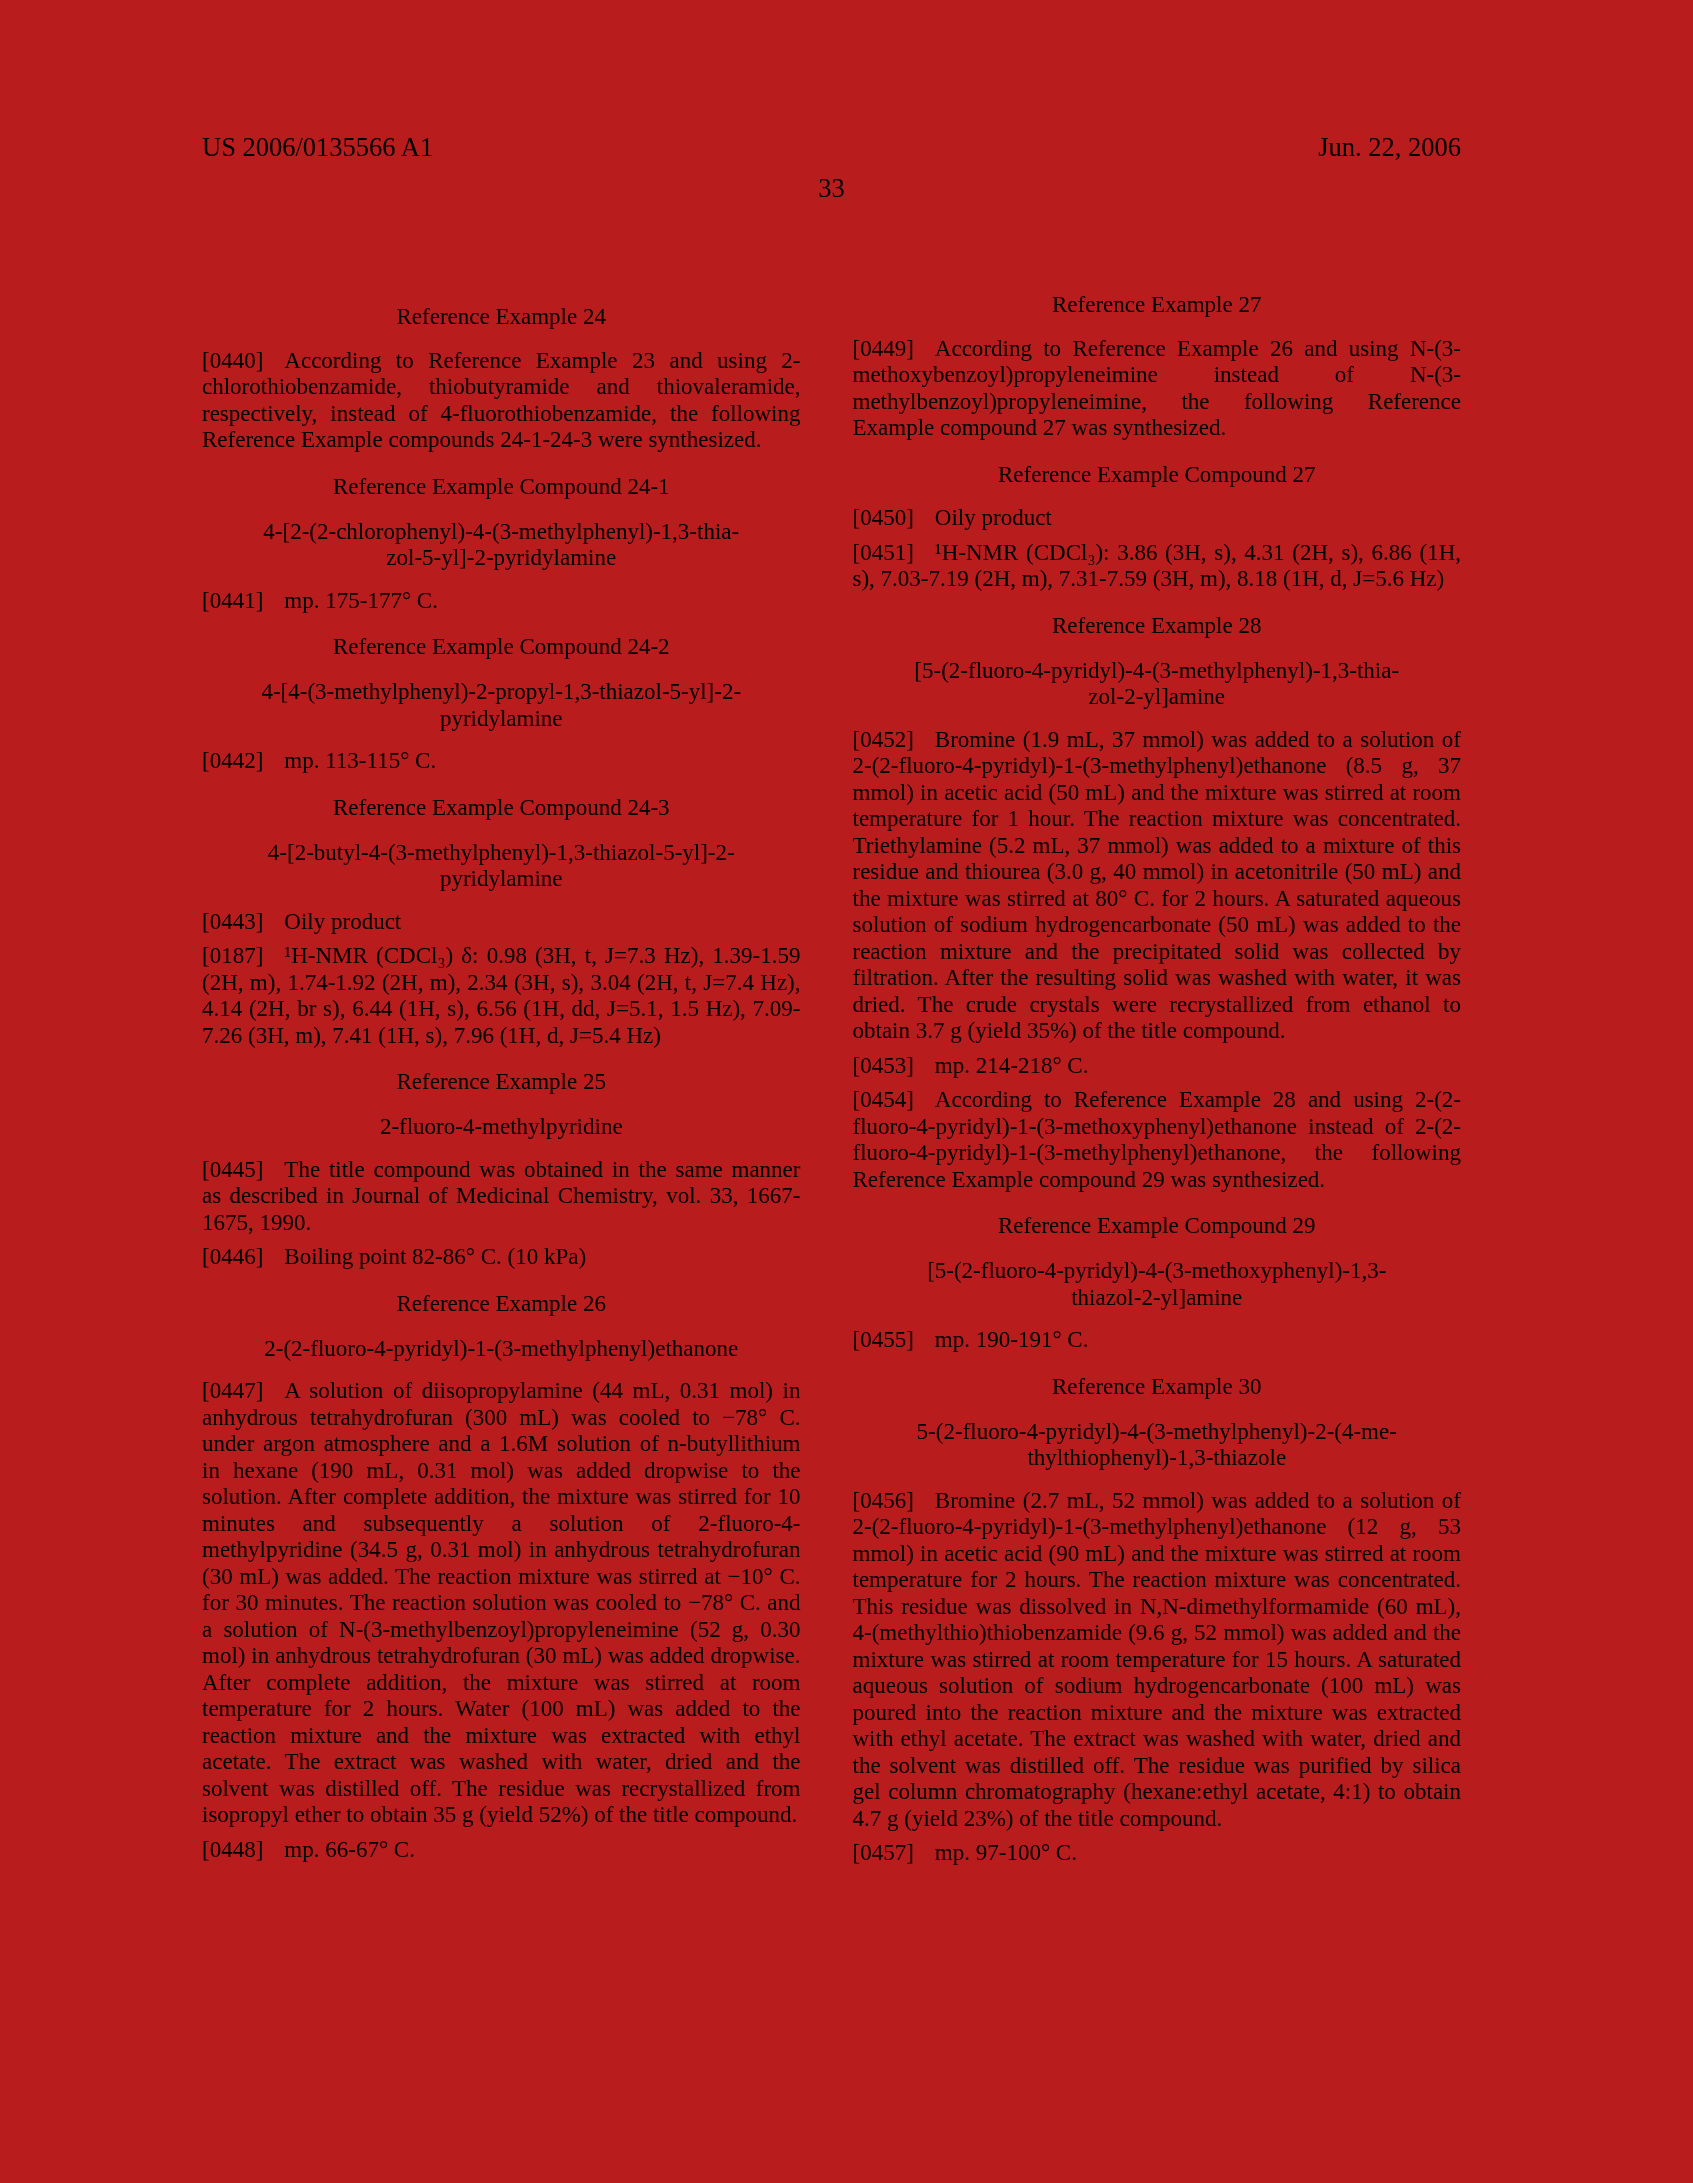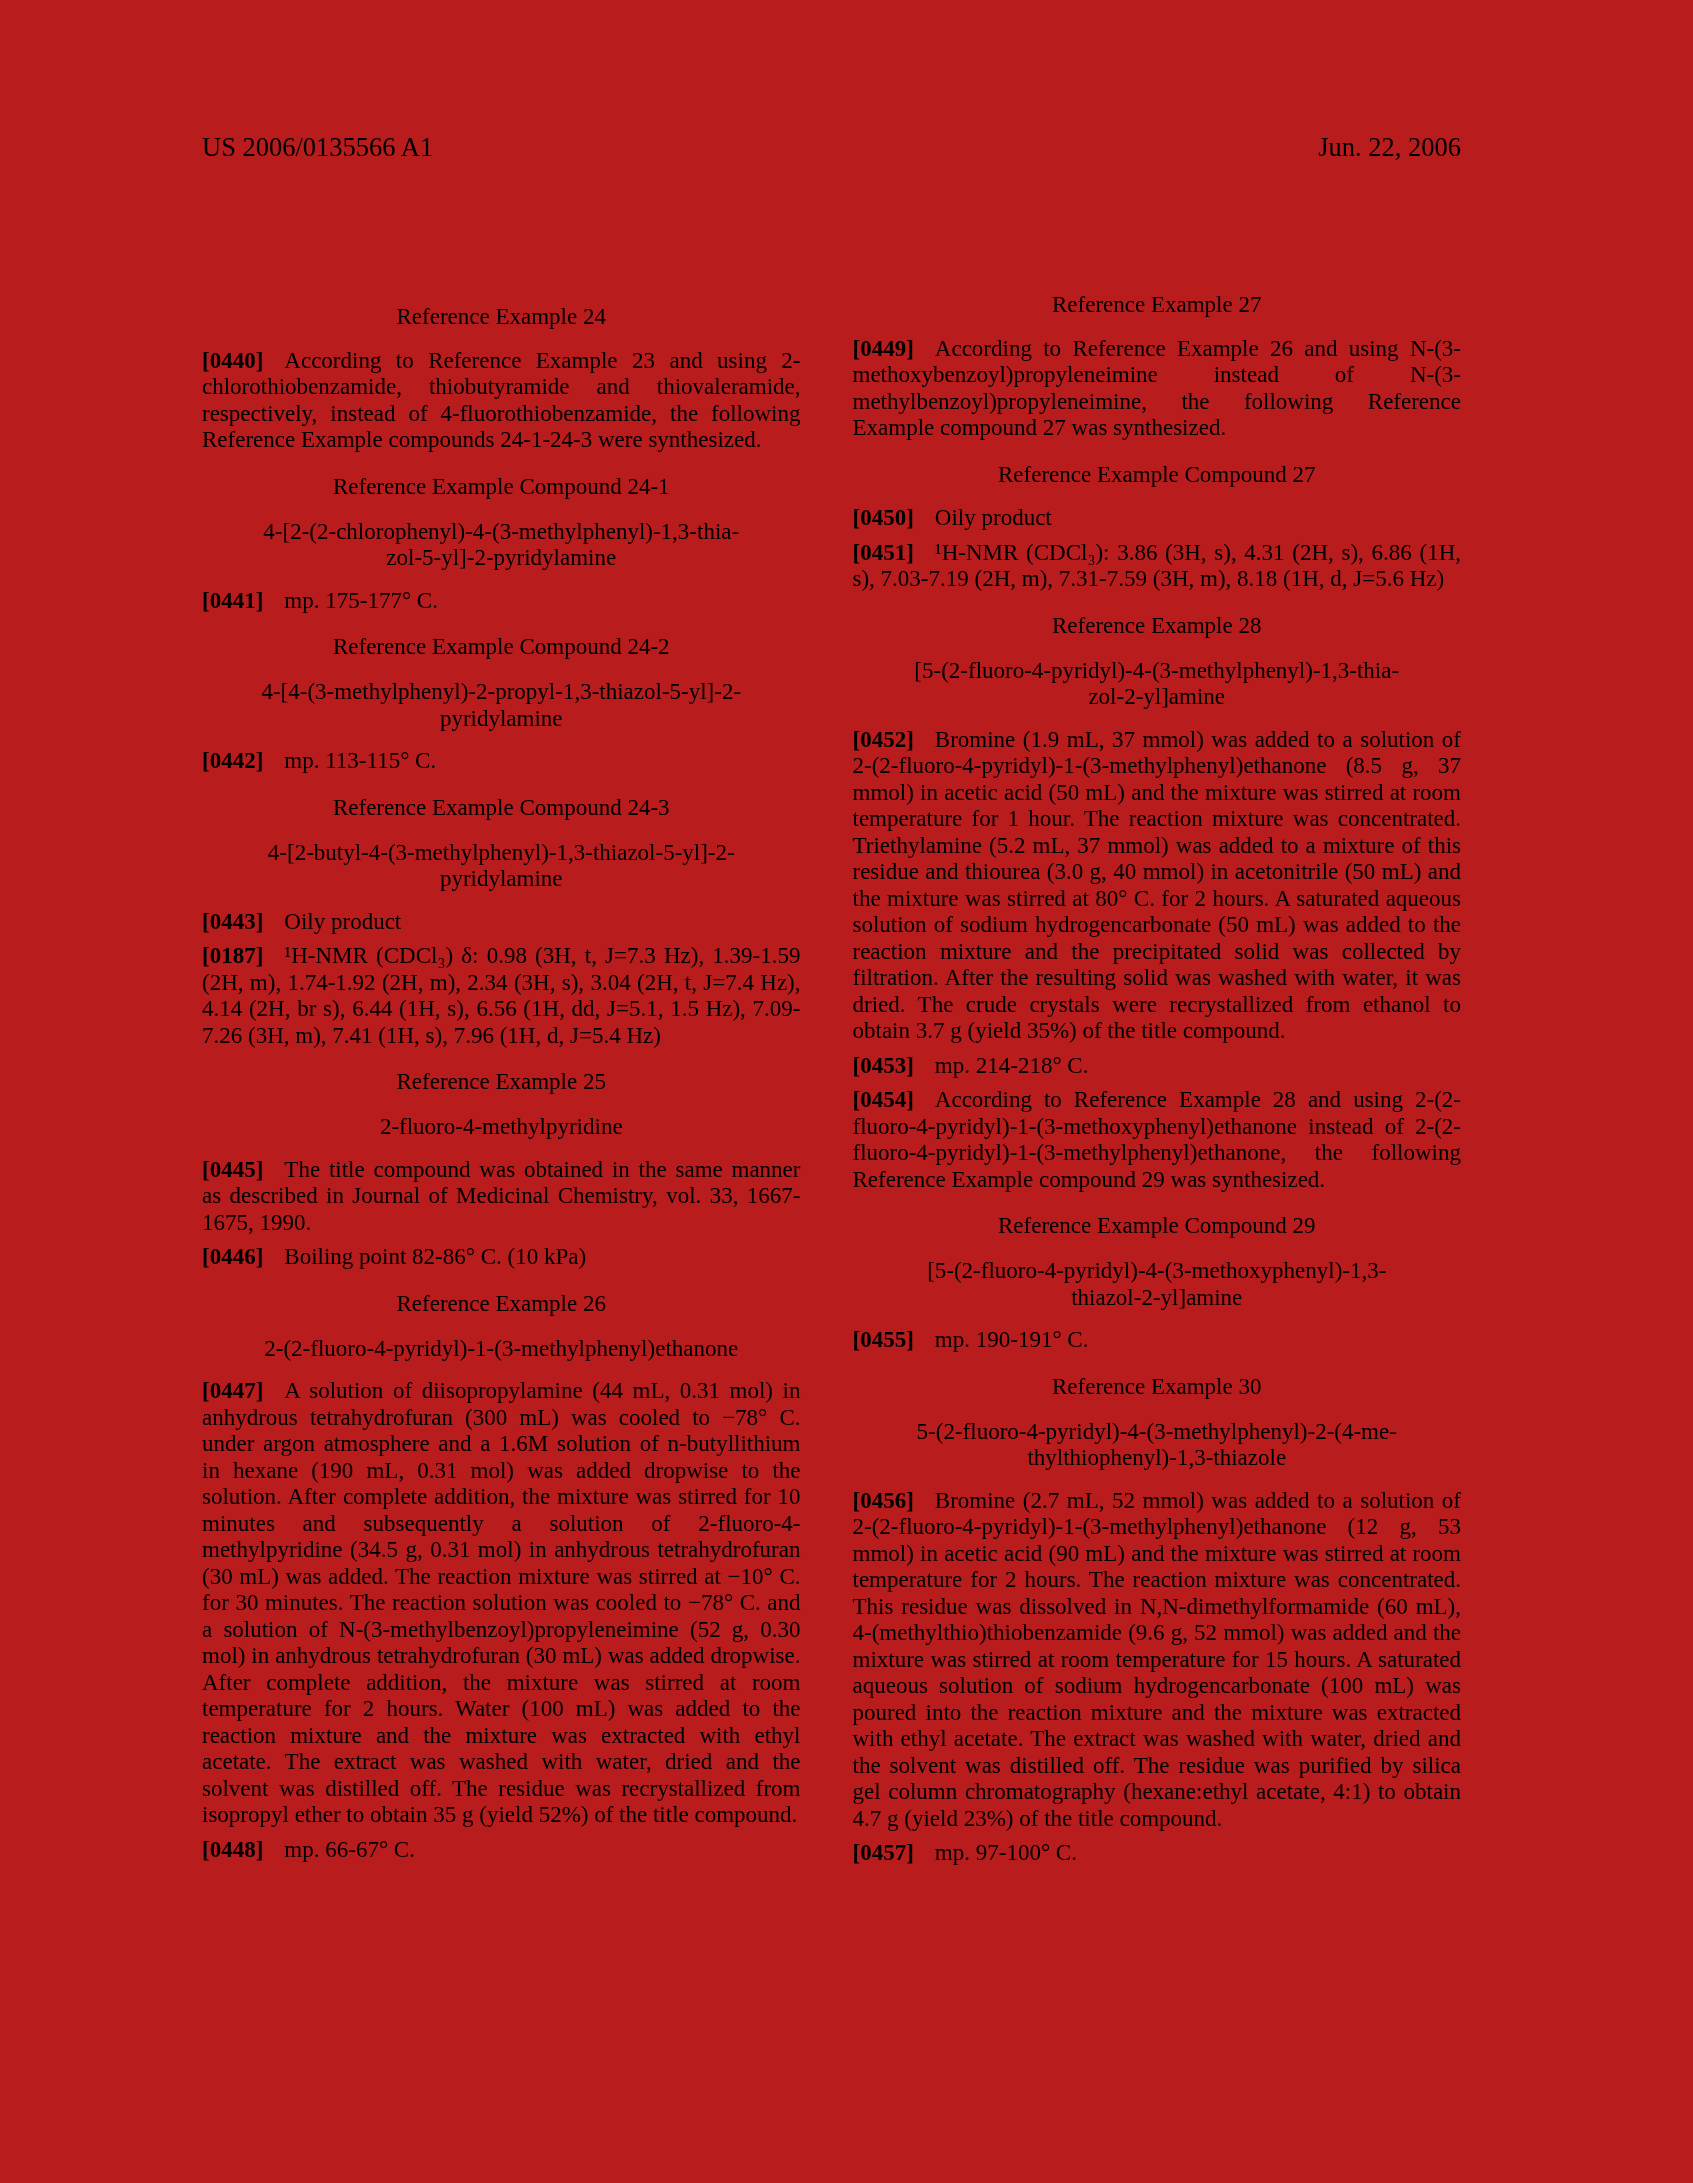--- a/index.html
+++ b/index.html
@@ -21,31 +21,32 @@
     position:absolute; top:292px; left:202px; width:1259px;
     display:flex;
   }
   .col { font-size:23px; line-height:26.5px; text-align:justify; text-justify:inter-word; }
   .col-left  { width:599px; margin-right:52px;margin-top:12px; }
   .col-right { width:609px; }
   .h   { text-align:center; margin:20px 0 17px 0; }
   .cmp { text-align:center; margin:18.5px 20px 16px 20px; white-space:pre-line; }
   .para { margin:8px 0 0 0; }
   .col > :first-child { margin-top:0; }
-  .pnum { font-weight:bold; margin-right:21px; }
+  .pnum { font-weight:normal; margin-right:21px; }
 </style>
 </head>
 <body>
 
 <div class="page">
 
   <div class="header-row">
     <span>US 2006/0135566 A1</span>
     <span>Jun. 22, 2006</span>
   </div>
+  <div class="page-number">33</div>
 
   <div class="columns">
 
     <div class="col col-left">
       <div class="h">Reference Example 24</div>
       <div class="para"><span class="pnum">[0440]</span><span>According to Reference Example 23 and using 2-chlorothiobenzamide, thiobutyramide and thiovaleramide, respectively, instead of 4-fluorothiobenzamide, the following Reference Example compounds 24-1-24-3 were synthesized.</span></div>
       <div class="h">Reference Example Compound 24-1</div>
       <div class="cmp">4-[2-(2-chlorophenyl)-4-(3-methylphenyl)-1,3-thia-
 zol-5-yl]-2-pyridylamine</div>
       <div class="para"><span class="pnum">[0441]</span><span>mp. 175-177° C.</span></div>

